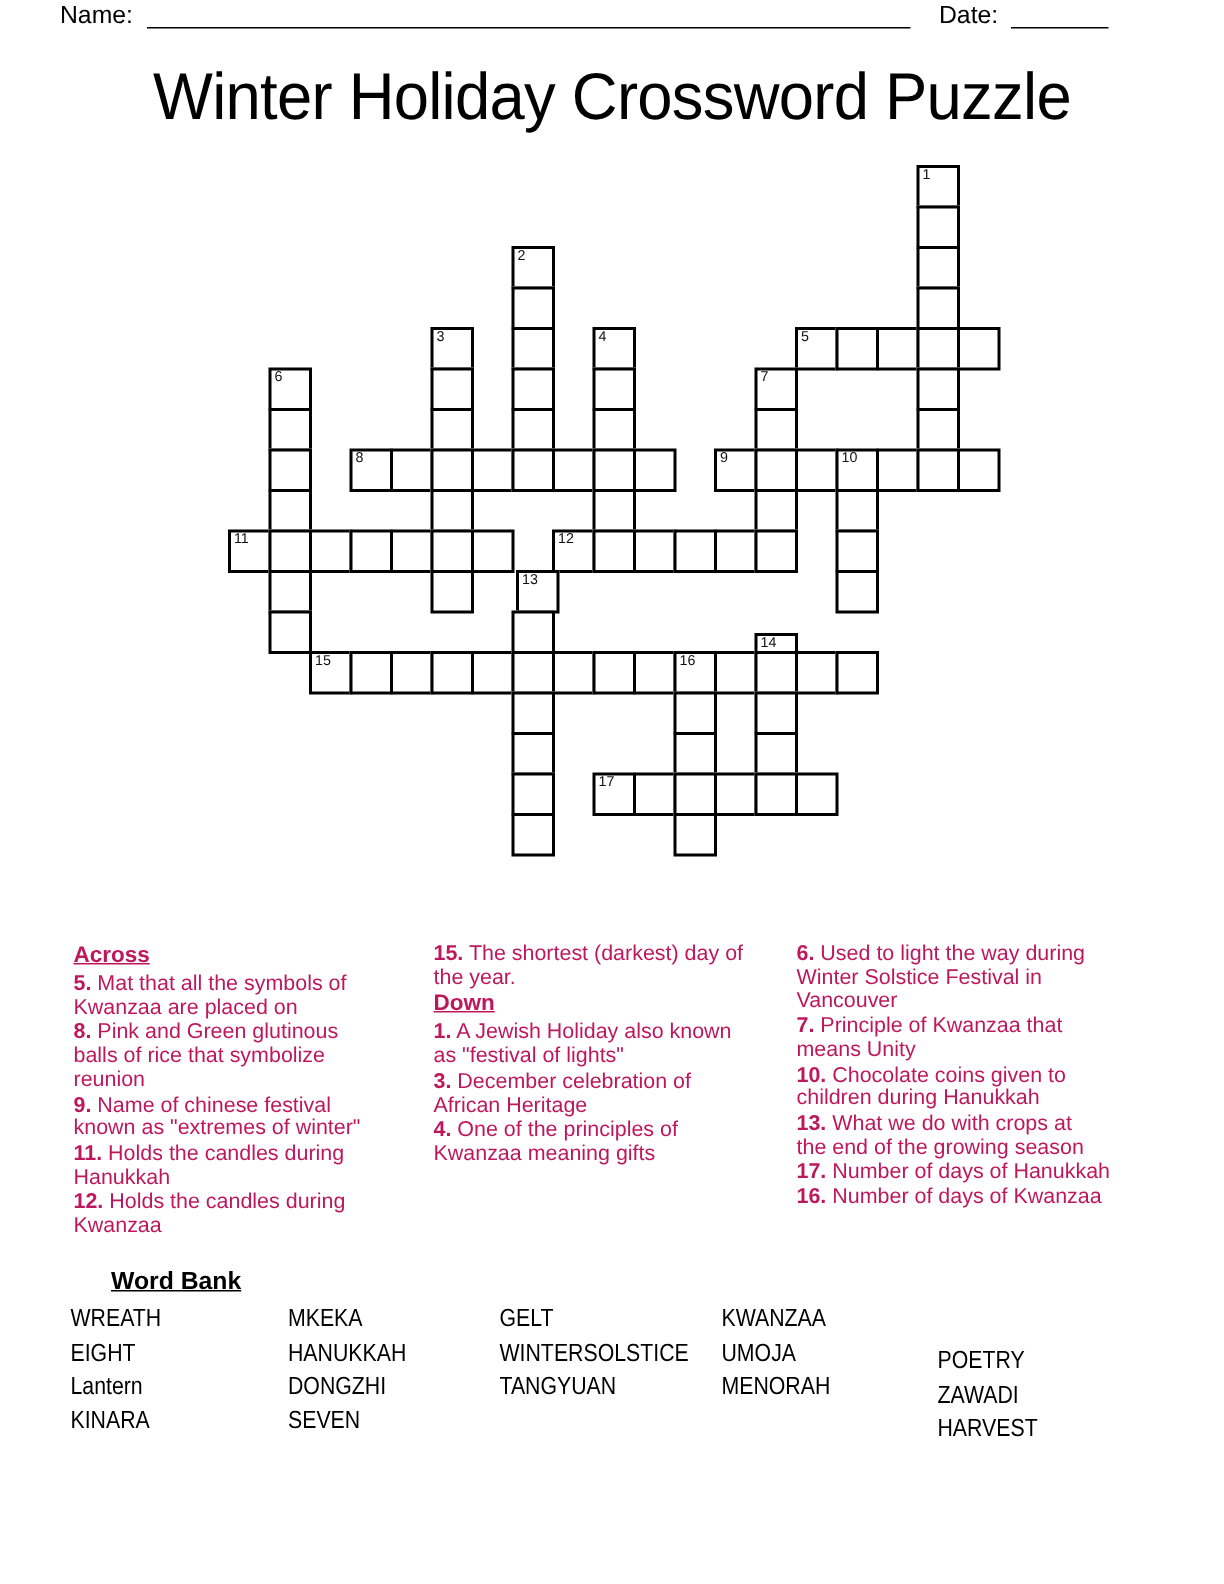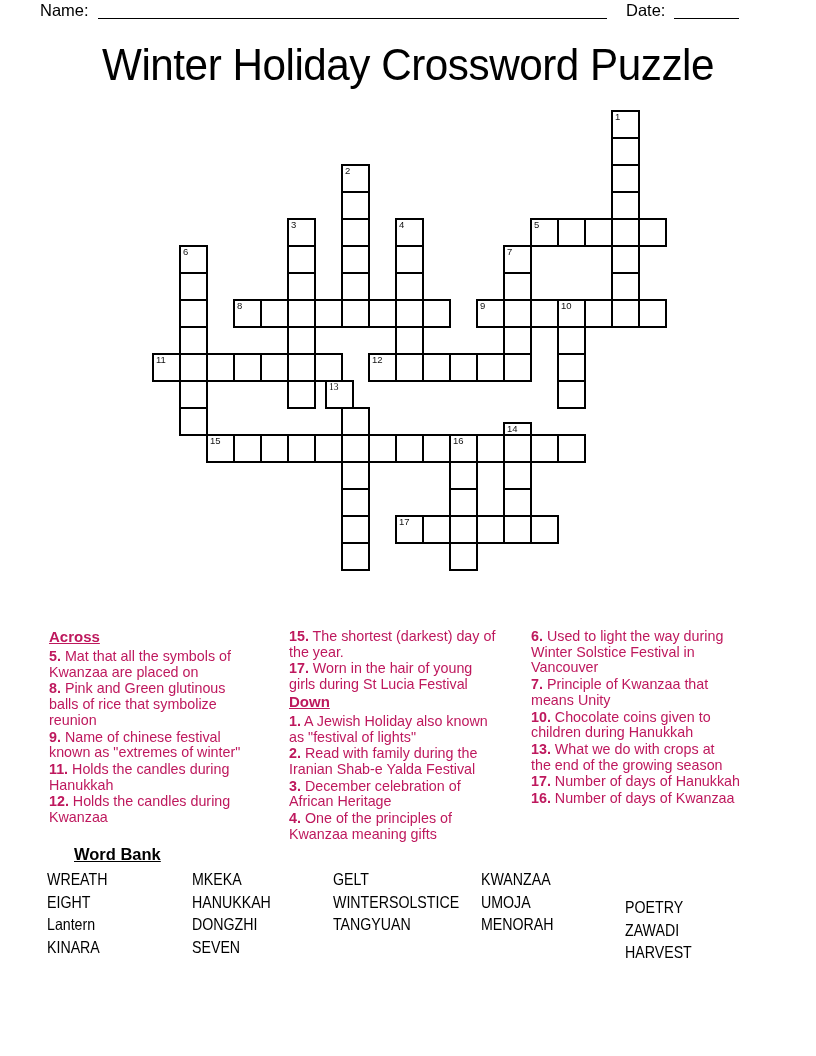--- a/index.html
+++ b/index.html
@@ -129,21 +129,21 @@
         <span class="cn">12</span>
       </div>
       <div class="cell" style="left: 243px; top: 243px;"></div>
       <div class="cell" style="left: 270px; top: 243px;"></div>
       <div class="cell" style="left: 297px; top: 243px;"></div>
       <div class="cell" style="left: 324px; top: 243px;"></div>
       <div class="cell" style="left: 351px; top: 243px;"></div>
       <div class="cell" style="left: 405px; top: 243px;"></div>
       <div class="cell" style="left: 27px; top: 270px;"></div>
       <div class="cell" style="left: 135px; top: 270px;"></div>
-      <div class="cell" style="left: 173px; top: 270px; font-family: Liberation Serif, serif;">
+      <div class="cell" style="left: 192px; top: 270px;">
         <span class="cn">13</span>
       </div>
       <div class="cell" style="left: 405px; top: 270px;"></div>
       <div class="cell" style="left: 27px; top: 297px;"></div>
       <div class="cell" style="left: 189px; top: 297px;"></div>
       <div class="cell" style="left: 351px; top: 312px;">
         <span class="cn">14</span>
       </div>
       <div class="cell" style="left: 54px; top: 324px;">
         <span class="cn">15</span>
@@ -192,27 +192,23 @@
       <div class="clue"><b>9.</b><span class="t"> Name of chinese festival
 known as "extremes of winter"</span></div>
       <div class="clue"><b>11.</b><span class="t"> Holds the candles during
 Hanukkah</span></div>
       <div class="clue"><b>12.</b><span class="t"> Holds the candles during
 Kwanzaa</span></div>
     </div>
   <div id="clue-col-1" class="clue-col" style="left:289px;width:236px">
       <div class="clue"><b>15.</b><span class="t"> The shortest (darkest) day of
 the year.</span></div>
-      <div class="clue"><b>17.</b><span class="t"> Worn in the hair of young
-girls during St Lucia Festival</span></div>
       <div class="clue-head">Down</div>
       <div class="clue"><b>1.</b><span class="t"> A Jewish Holiday also known
 as "festival of lights"</span></div>
-      <div class="clue"><b>2.</b><span class="t"> Read with family during the
-Iranian Shab-e Yalda Festival</span></div>
       <div class="clue"><b>3.</b><span class="t"> December celebration of
 African Heritage</span></div>
       <div class="clue"><b>4.</b><span class="t"> One of the principles of
 Kwanzaa meaning gifts</span></div>
     </div>
   <div id="clue-col-2" class="clue-col" style="left:531px;width:240px">
       <div class="clue"><b>6.</b><span class="t"> Used to light the way during
 Winter Solstice Festival in
 Vancouver</span></div>
       <div class="clue"><b>7.</b><span class="t"> Principle of Kwanzaa that

